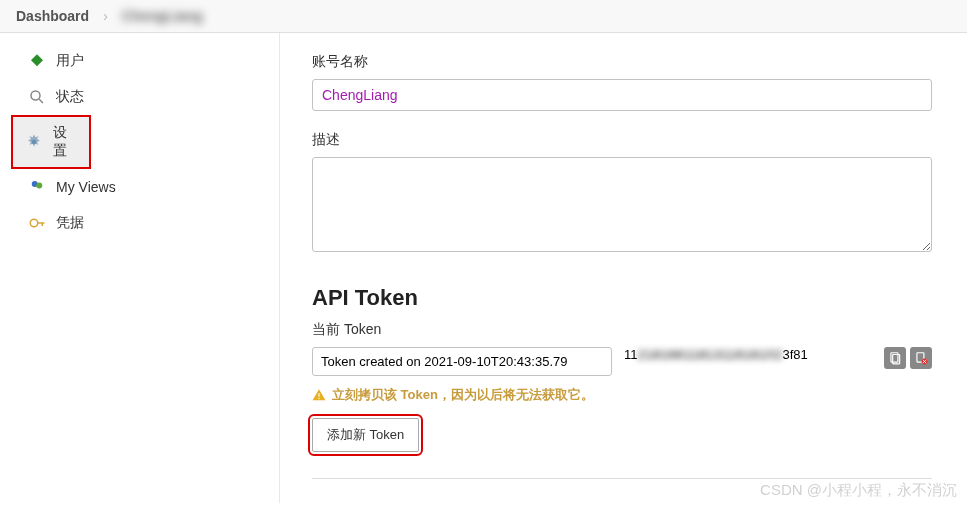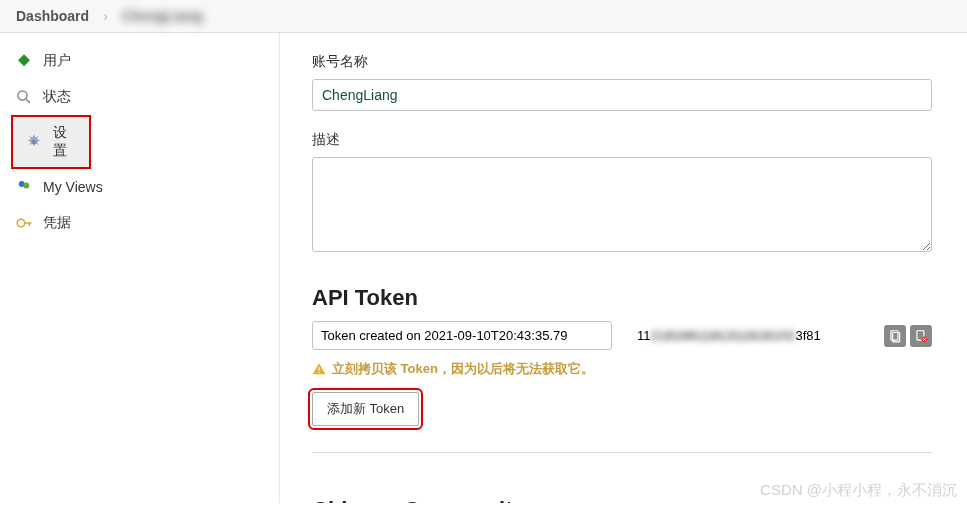--- a/index.html
+++ b/index.html
@@ -6,35 +6,35 @@
     body { font-family: Arial, "Microsoft YaHei", sans-serif; font-size: 14px; color: #333; background: #fff; width: 967px; height: 506px; overflow: hidden; position: relative; }
     
     .breadcrumb { background: #f8f8f8; border-bottom: 1px solid #e0e0e0; padding: 8px 16px; display: flex; align-items: flex-end; gap: 14px; }
     .breadcrumb-item { color: #555; font-weight: bold; }
     .breadcrumb-sep { color: #bbb; }
     .breadcrumb-blur { filter: blur(4px); color: #666; font-weight: bold; }
     
     .layout { display: flex; height: calc(100% - 36px); }
     
     .sidebar { width: 280px; border-right: 1px solid #e8e8e8; padding-top: 10px; }
-    .sidebar-item { display: flex; align-items: center; gap: 10px; padding: 9px 15px; cursor: pointer; color: #333; }
+    .sidebar-item { display: flex; align-items: center; gap: 10px; padding: 9px 28px; cursor: pointer; color: #333; }
     .sidebar-item.selected { background: #eee; }
     .sidebar-item.highlight { border: 2px solid #d00; padding: 7px 12px; width: 80px; margin-left: 11px; }
     .sidebar-icon { width: 18px; height: 18px; display: flex; align-items: center; justify-content: center; }
     
     .main { flex: 1; padding: 20px 10px 0 32px; overflow-y: auto; }
     .field-label { font-size: 14px; margin-bottom: 8px; color: #333; }
-    .text-input { width: 100%; max-width: 620px; padding: 7px 9px; border: 1px solid #c3c3c3; border-radius: 3px; font-size: 14px; color: #14532d; }
+    .text-input { width: 100%; max-width: 620px; padding: 7px 9px; border: 1px solid #c3c3c3; border-radius: 3px; font-size: 14px; color: #a21caf; }
     .textarea { width: 100%; max-width: 620px; height: 95px; padding: 5px 8px; border: 1px solid #c3c3c3; border-radius: 3px; font-size: 13px; resize: vertical; }
     .field-block { margin-bottom: 20px; }
     
     .section-title { font-size: 22px; font-weight: bold; margin: 30px 0 10px; color: #222; }
     .sub-label { font-size: 14px; margin-bottom: 8px; color: #333; }
     
-    .token-row { display: flex; align-items: center; gap: 25px; max-width: 620px; }
+    .token-row { display: flex; align-items: flex-start; gap: 12px; max-width: 620px; }
     .token-input { flex: 0 0 300px; padding: 6px 8px; border: 1px solid #c3c3c3; border-radius: 3px; font-size: 13px; background: #fff; }
     .token-value { flex: 1; font-family: Liberation Sans, sans-serif; font-size: 13px; color: #000000; }
     .token-value .blur { filter: blur(3px); letter-spacing: 0.5px; }
     .token-actions { display: flex; gap: 4px; }
     .icon-btn { width: 22px; height: 22px; background: #888; border-radius: 3px; display: flex; align-items: center; justify-content: center; cursor: pointer; }
     
     .warning { display: flex; align-items: center; gap: 6px; margin-top: 10px; color: #c89b3c; font-size: 13px; font-weight: bold; }
     .warn-icon { width: 14px; height: 14px; }
     
     .add-token-btn { display: inline-block; border: 1px solid #aaa; padding: 7px 14px; font-size: 13px; color: #333; cursor: pointer; margin-top: 14px; border-radius: 2px; outline: 2px solid #d00; outline-offset: 2px; }
@@ -105,20 +105,21 @@
     <div class="field-block">
       <div class="field-label">账号名称</div>
       <input class="text-input" value="ChengLiang" style="">
     </div>
     <div class="field-block">
       <div class="field-label">描述</div>
       <textarea class="textarea" style=""></textarea>
     </div>
 
     <div class="section-title">API Token</div>
+    <div class="sub-label">当前 Token</div>
     
     <div class="token-row">
       <input class="token-input" readonly="" value="Token created on 2021-09-10T20:43:35.79" style="">
       <span class="token-value">
         <span>11</span><span class="blur">2181661181311616102</span><span>3f81</span>
       </span>
       <div class="token-actions">
         <div class="icon-btn">
           <svg width="14" height="14" viewBox="0 0 24 24">
               <rect x="5" y="3" width="12" height="16" fill="none" stroke="#fff" stroke-width="2" rx="1"></rect>

